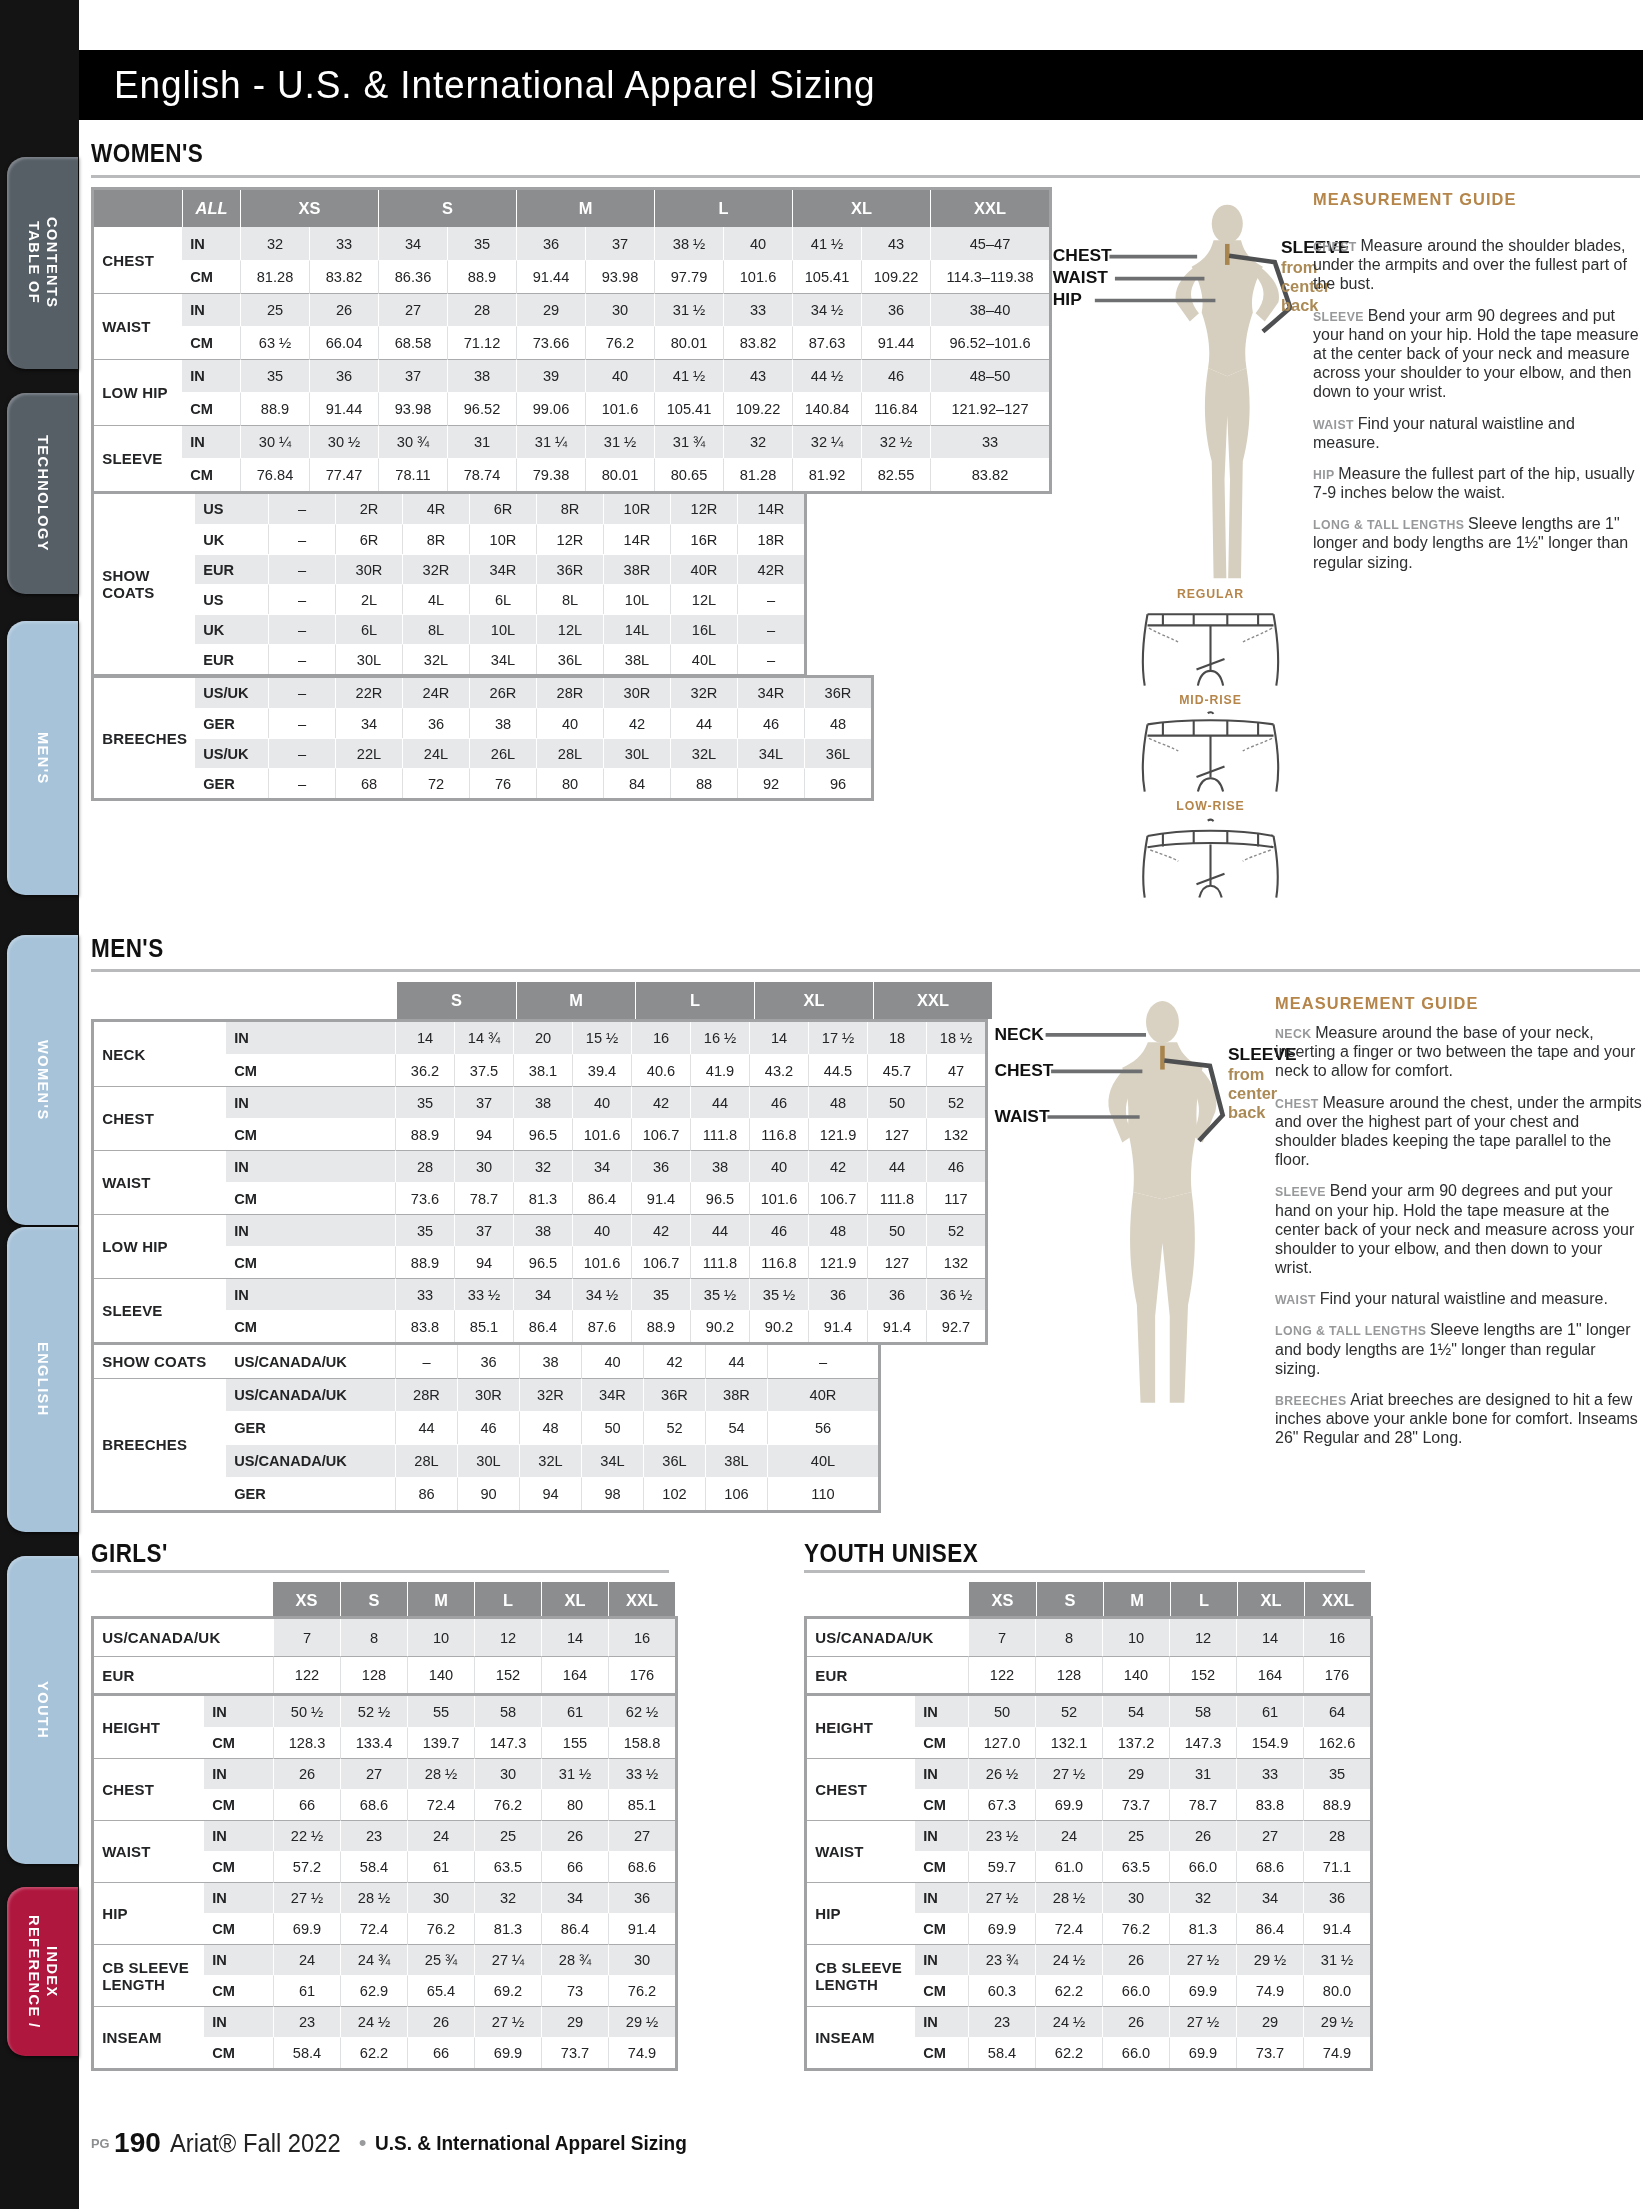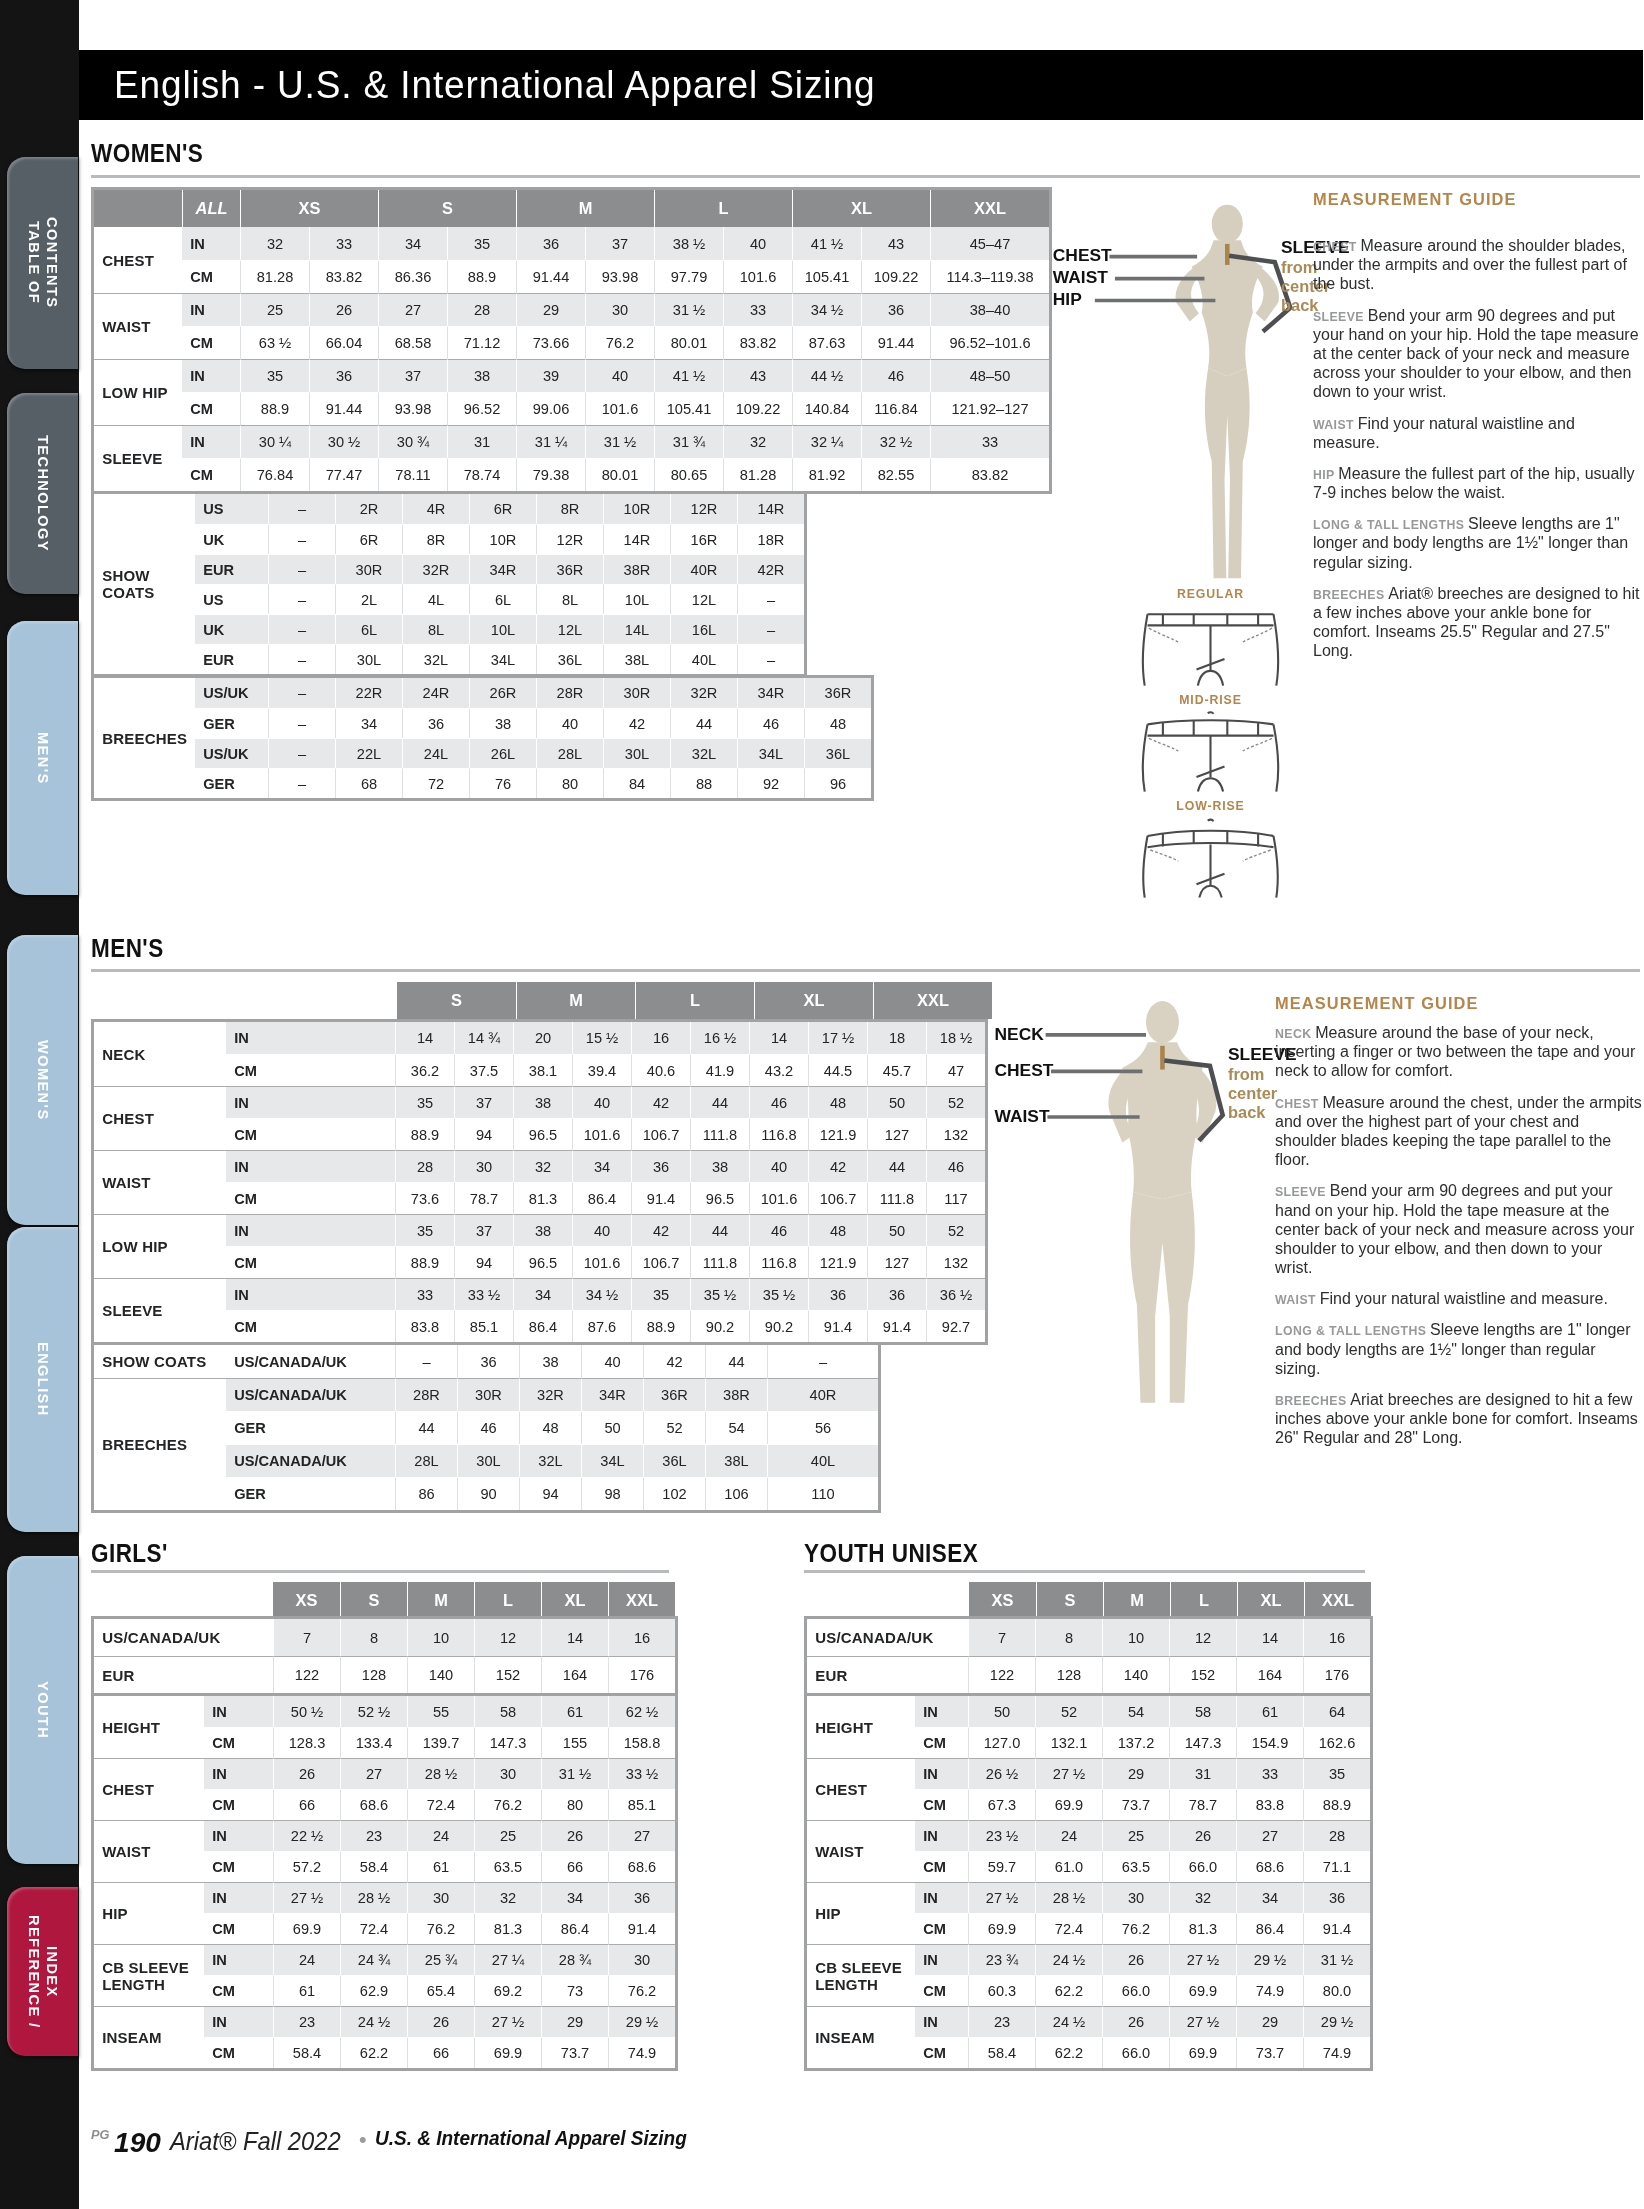--- a/index.html
+++ b/index.html
@@ -50,21 +50,21 @@
   .guide .k{color:#97989a;font-weight:bold;font-size:12.3px;letter-spacing:0.4px;}
   
   .fig{position:absolute;}
   .fig .flabel{position:absolute;font-weight:bold;font-size:17.4px;color:#111;white-space:nowrap;}
   .fig .sleeve-t{position:absolute;font-weight:bold;font-size:17.4px;color:#111;}
   .fig .sleeve-s{position:absolute;font-weight:bold;font-size:16.4px;color:#ab8a55;line-height:1.15;white-space:pre-line;}
   .rises{position:absolute;}
   .riseitem{position:absolute;width:100%;text-align:center;}
   .riselabel{font-weight:bold;font-size:12.3px;color:#b5854a;letter-spacing:0.9px;margin-bottom:1.8px;}
   
-  .footer{position:absolute;display:flex;align-items:flex-start;font-style:italic;}
+  .footer{position:absolute;display:flex;align-items:center;}
   .footer .pg{color:#8d8e90;font-weight:bold;font-size:12.8px;margin-right:4.6px;}
   .footer .num{color:#111;font-weight:bold;font-size:28px;margin-right:9.1px;}
   .footer .cat{color:#222;font-size:25px;font-weight:400;transform:scaleX(.95);transform-origin:left;}
   .footer .dot{color:#9a9b9d;font-size:22px;margin:0 9.1px;}
   .footer .sec{color:#111;font-weight:bold;font-size:20px;transform:scaleX(.95);transform-origin:left;}
 </style>
 </head>
 <body>
 
 <div class="page">
@@ -501,21 +501,20 @@
     </div>
   </div>
 
   <div class="mghead" style="left:1313px;top:190px;">MEASUREMENT GUIDE</div>
   <div class="guide" style="left:1313px;top:236px;width:327px;">
       <p><span class="k">CHEST </span><span class="t">Measure around the shoulder blades, under the armpits and over the fullest part of the bust.</span></p>
       <p><span class="k">SLEEVE </span><span class="t">Bend your arm 90 degrees and put your hand on your hip. Hold the tape measure at the center back of your neck and measure across your shoulder to your elbow, and then down to your wrist.</span></p>
       <p><span class="k">WAIST </span><span class="t">Find your natural waistline and measure.</span></p>
       <p><span class="k">HIP </span><span class="t">Measure the fullest part of the hip, usually 7-9 inches below the waist.</span></p>
       <p><span class="k">LONG &amp; TALL LENGTHS </span><span class="t">Sleeve lengths are 1" longer and body lengths are 1½" longer than regular sizing.</span></p>
-      <p><span class="k">BREECHES </span><span class="t">Ariat® breeches are designed to hit a few inches above your ankle bone for comfort. Inseams 25.5" Regular and 27.5" Long.</span></p>
     </div>
 
   <div class="sechead" style="left:91px;top:934px;">MEN'S</div>
   <div class="rule" style="left:91px;top:969px;width:1549px;"></div>
 
   <div class="headstrip" style="left:397px;top:982px;">
       <div class="hc" style="width: 119px;">S</div>
       <div class="hc" style="width: 119px;">M</div>
       <div class="hc" style="width: 119px;">L</div>
       <div class="hc" style="width: 119px;">XL</div>

